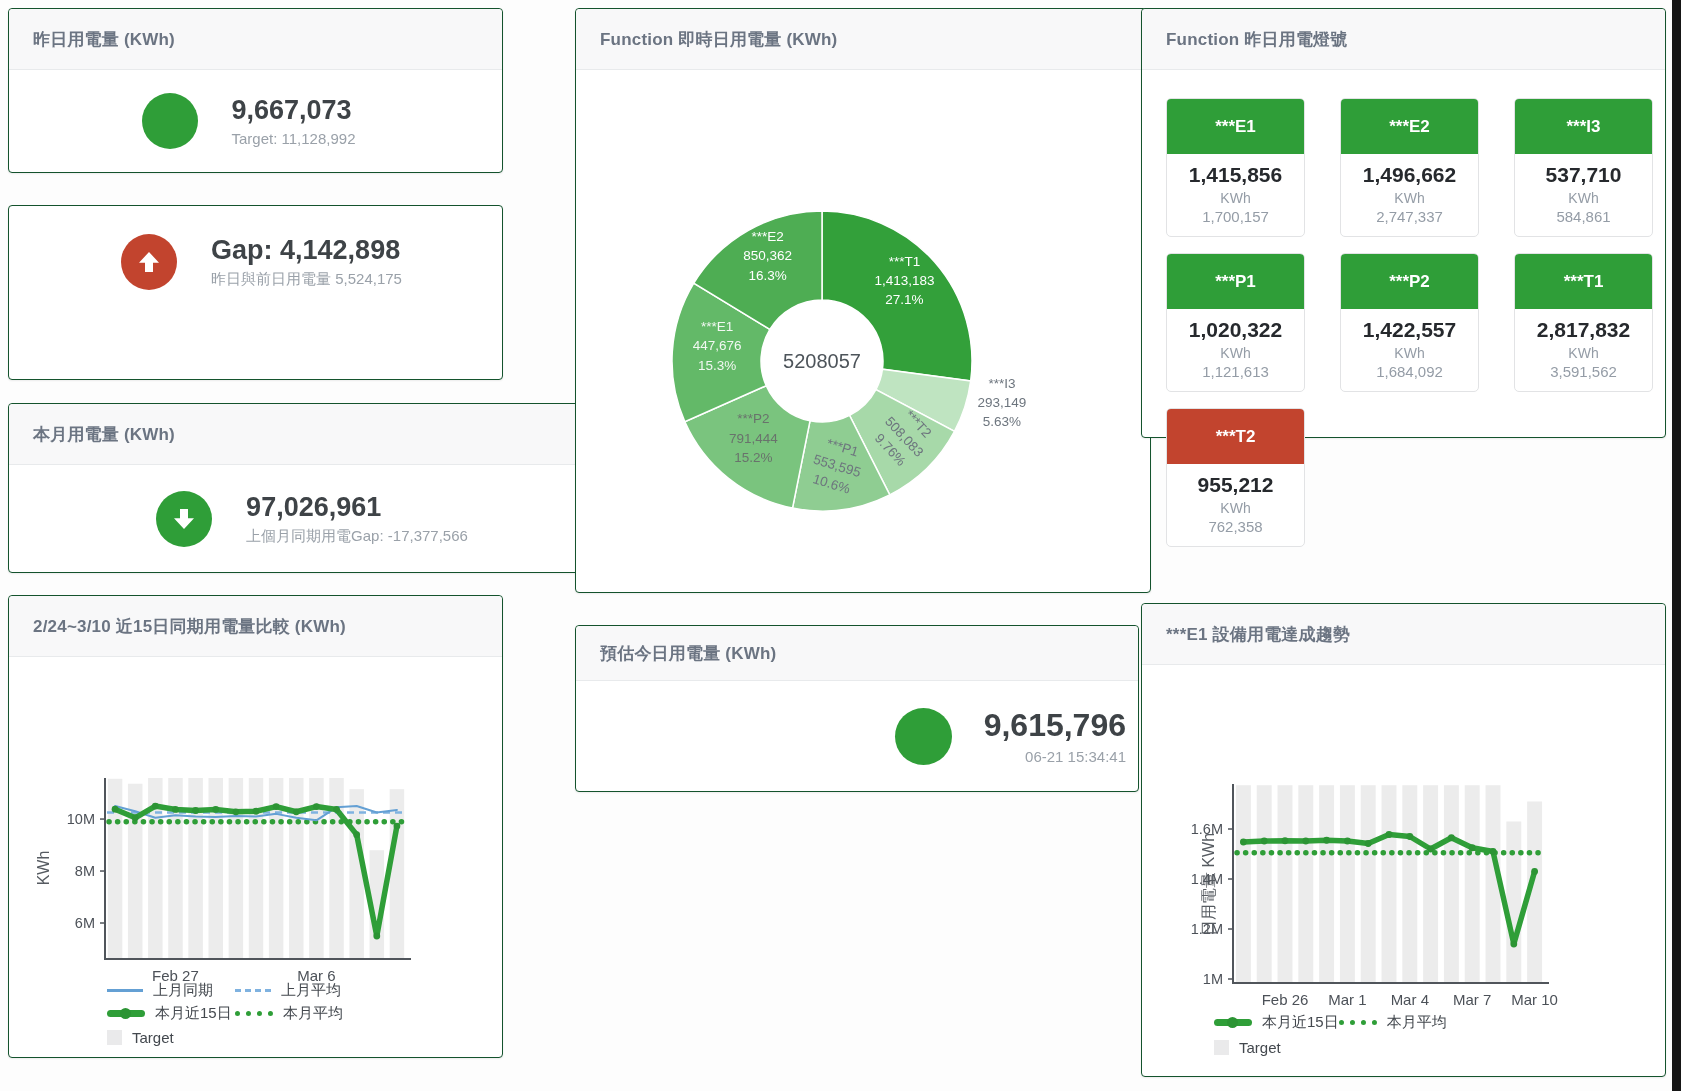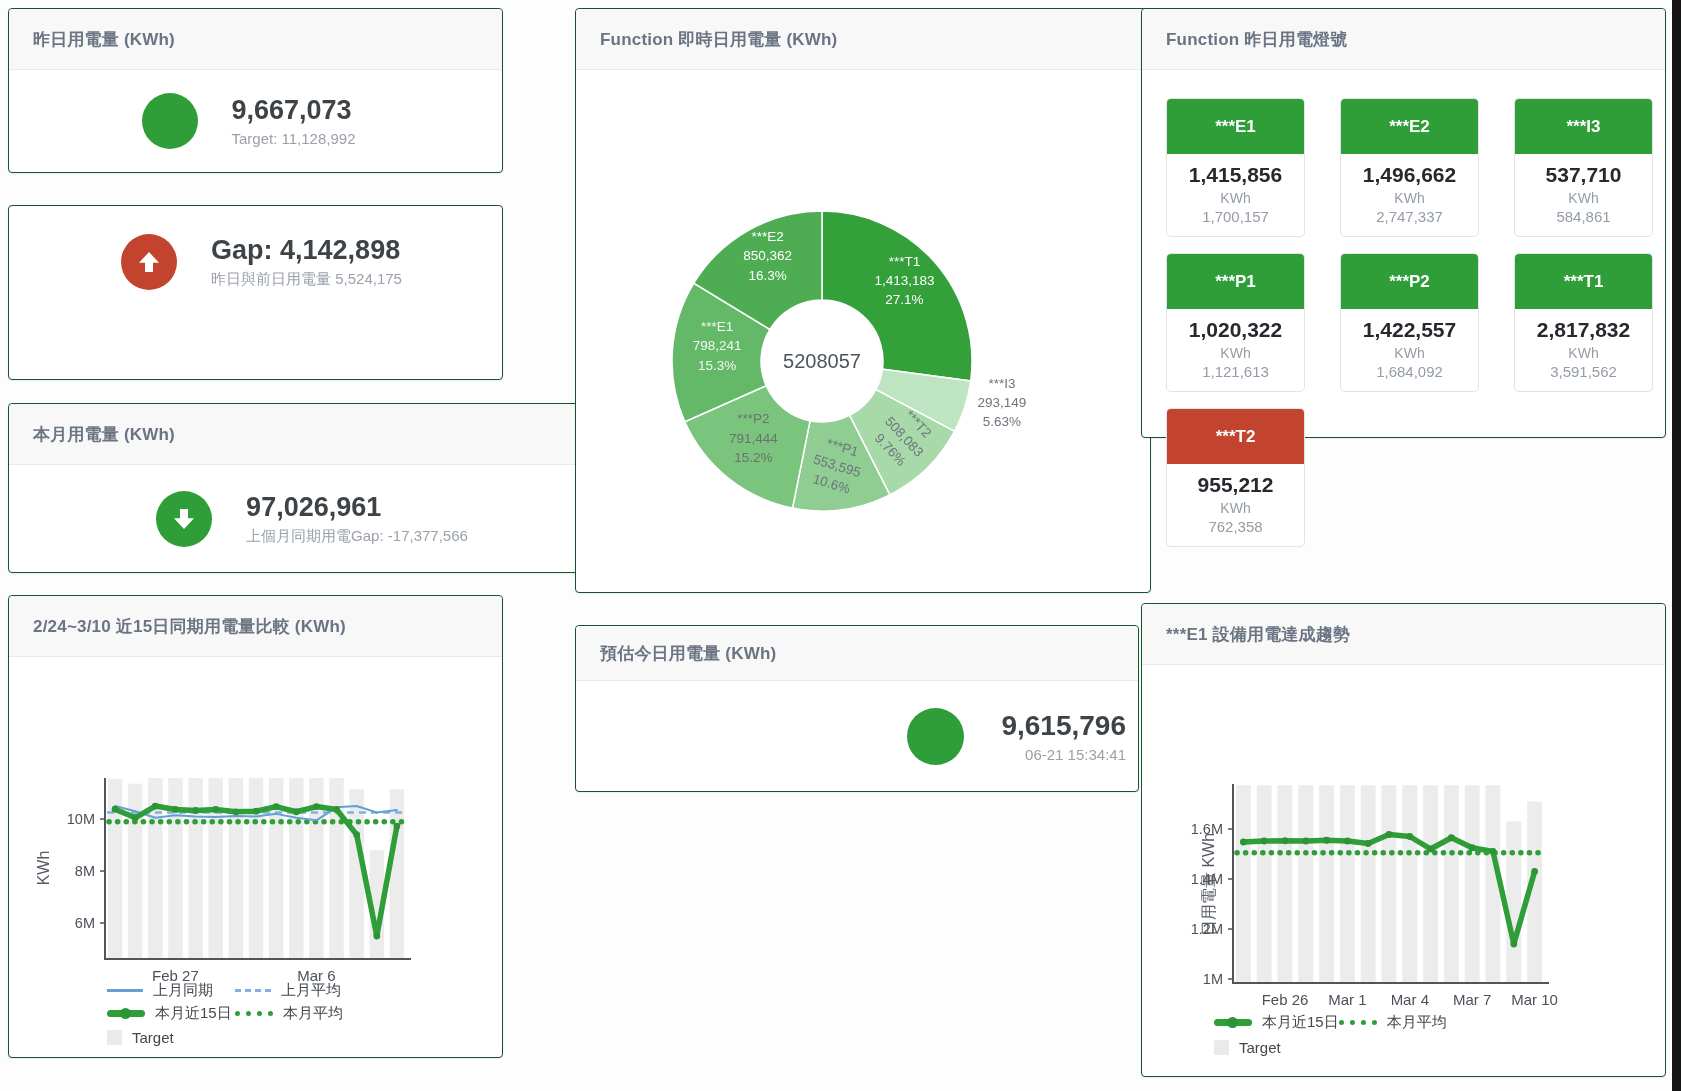--- a/index.html
+++ b/index.html
@@ -188,40 +188,40 @@
         <div>553,595</div>
         <div>10.6%</div>
       </div>
       <div class="donut-label" style="left: 177.499px; top: 429.428px; color: rgb(105, 115, 108);">
         <div>***P2</div>
         <div>791,444</div>
         <div>15.2%</div>
       </div>
       <div class="donut-label" style="left: 141.217px; top: 337.251px; color: rgb(242, 248, 242);">
         <div>***E1</div>
-        <div>798,241</div>
+        <div>447,676</div>
         <div>15.3%</div>
       </div>
       <div class="donut-label" style="left: 191.556px; top: 247.269px; color: rgb(255, 255, 255);">
         <div>***E2</div>
         <div>850,362</div>
         <div>16.3%</div>
       </div>
       <div class="donut-center" style="left: 246px; top: 352px;">5208057</div>
     </div>
 </div>
 
 <div class="panel" style="left:575px;top:625px;width:564px;height:167px;">
   <div class="panel-header" style="height:55px;">
     <span class="panel-title">預估今日用電量 (KWh)</span>
   </div>
   <div style="display:flex;align-items:center;justify-content:flex-end;gap:32px;height:calc(100% - 55px);padding-right:12px;">
     <span class="ind-circle" style="background:#2f9e38;width:57px;height:57px;"></span>
     <span style="text-align:right;min-width:130px;">
-      <div class="stat-value" style="font-size:28px;">9,615,796</div>
+      <div class="stat-value" style="font-size:32px;">9,615,796</div>
       <div class="stat-sub">06-21 15:34:41</div>
     </span>
   </div>
 </div>
 
 <div class="panel" style="left:1141px;top:8px;width:525px;height:430px;">
   <div class="panel-header">
     <span class="panel-title">Function 昨日用電燈號</span>
   </div>
   <div id="lights-mount" style="position:absolute;inset:0;">

